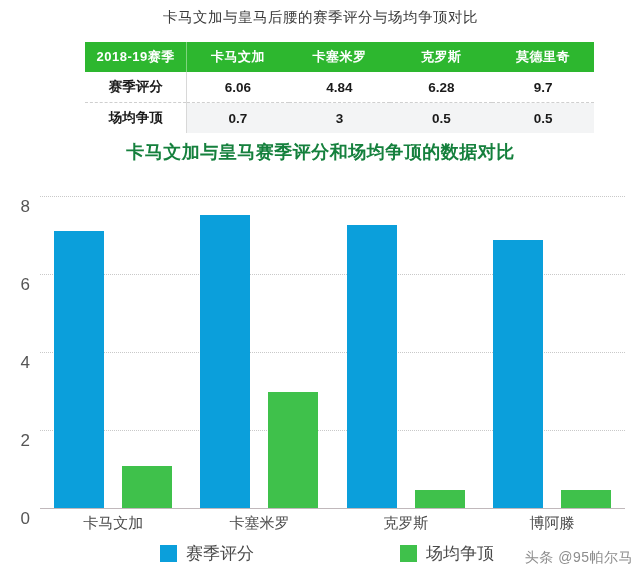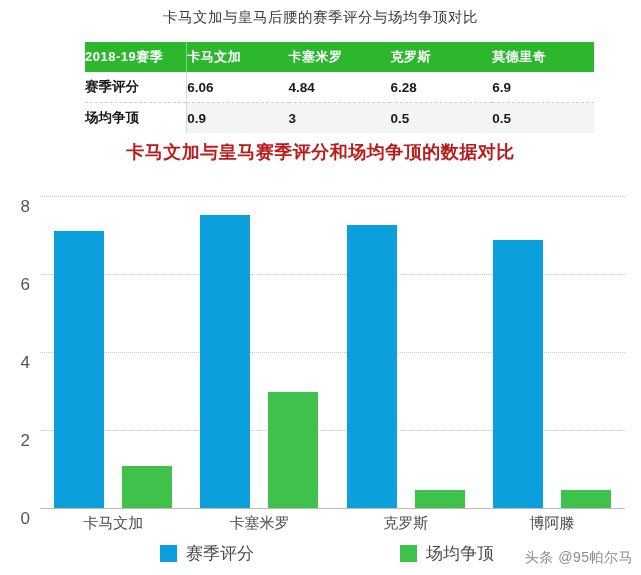--- a/index.html
+++ b/index.html
@@ -33,21 +33,21 @@
     top: 42px;
     width: 509px;
   }
   table.cmp {
     border-collapse: collapse;
     width: 100%;
     table-layout: fixed;
   }
   table.cmp th,
   table.cmp td {
-    text-align: left;
+    text-align: center;
     font-size: 13.5px;
     padding: 0;
     height: 30px;
     vertical-align: middle;
   }
   table.cmp thead th {
     background: #2db72f;
     color: #ffffff;
     font-weight: bold;
     letter-spacing: 0.5px;
@@ -81,21 +81,21 @@
 
   
   .chart-title {
     position: absolute;
     left: 0;
     top: 140px;
     width: 641px;
     text-align: center;
     font-size: 18px;
     font-weight: bold;
-    color: #b91c1c;
+    color: #15803d;
     letter-spacing: 0.5px;
   }
 
   
   .chart {
     position: absolute;
     left: 0;
     top: 180px;
     width: 641px;
     height: 395px;
@@ -211,25 +211,25 @@
         <th>克罗斯</th>
         <th>莫德里奇</th>
       </tr>
     </thead>
     <tbody>
       <tr>
         <td class="rowhead">赛季评分</td>
         <td>6.06</td>
         <td>4.84</td>
         <td>6.28</td>
-        <td>6.9</td>
+        <td>9.7</td>
       </tr>
       <tr class="alt">
         <td class="rowhead">场均争顶</td>
-        <td>0.9</td>
+        <td>0.7</td>
         <td>3</td>
         <td>0.5</td>
         <td>0.5</td>
       </tr>
     </tbody>
   </table>
 </div>
 
 <div class="chart-title">卡马文加与皇马赛季评分和场均争顶的数据对比</div>
 

